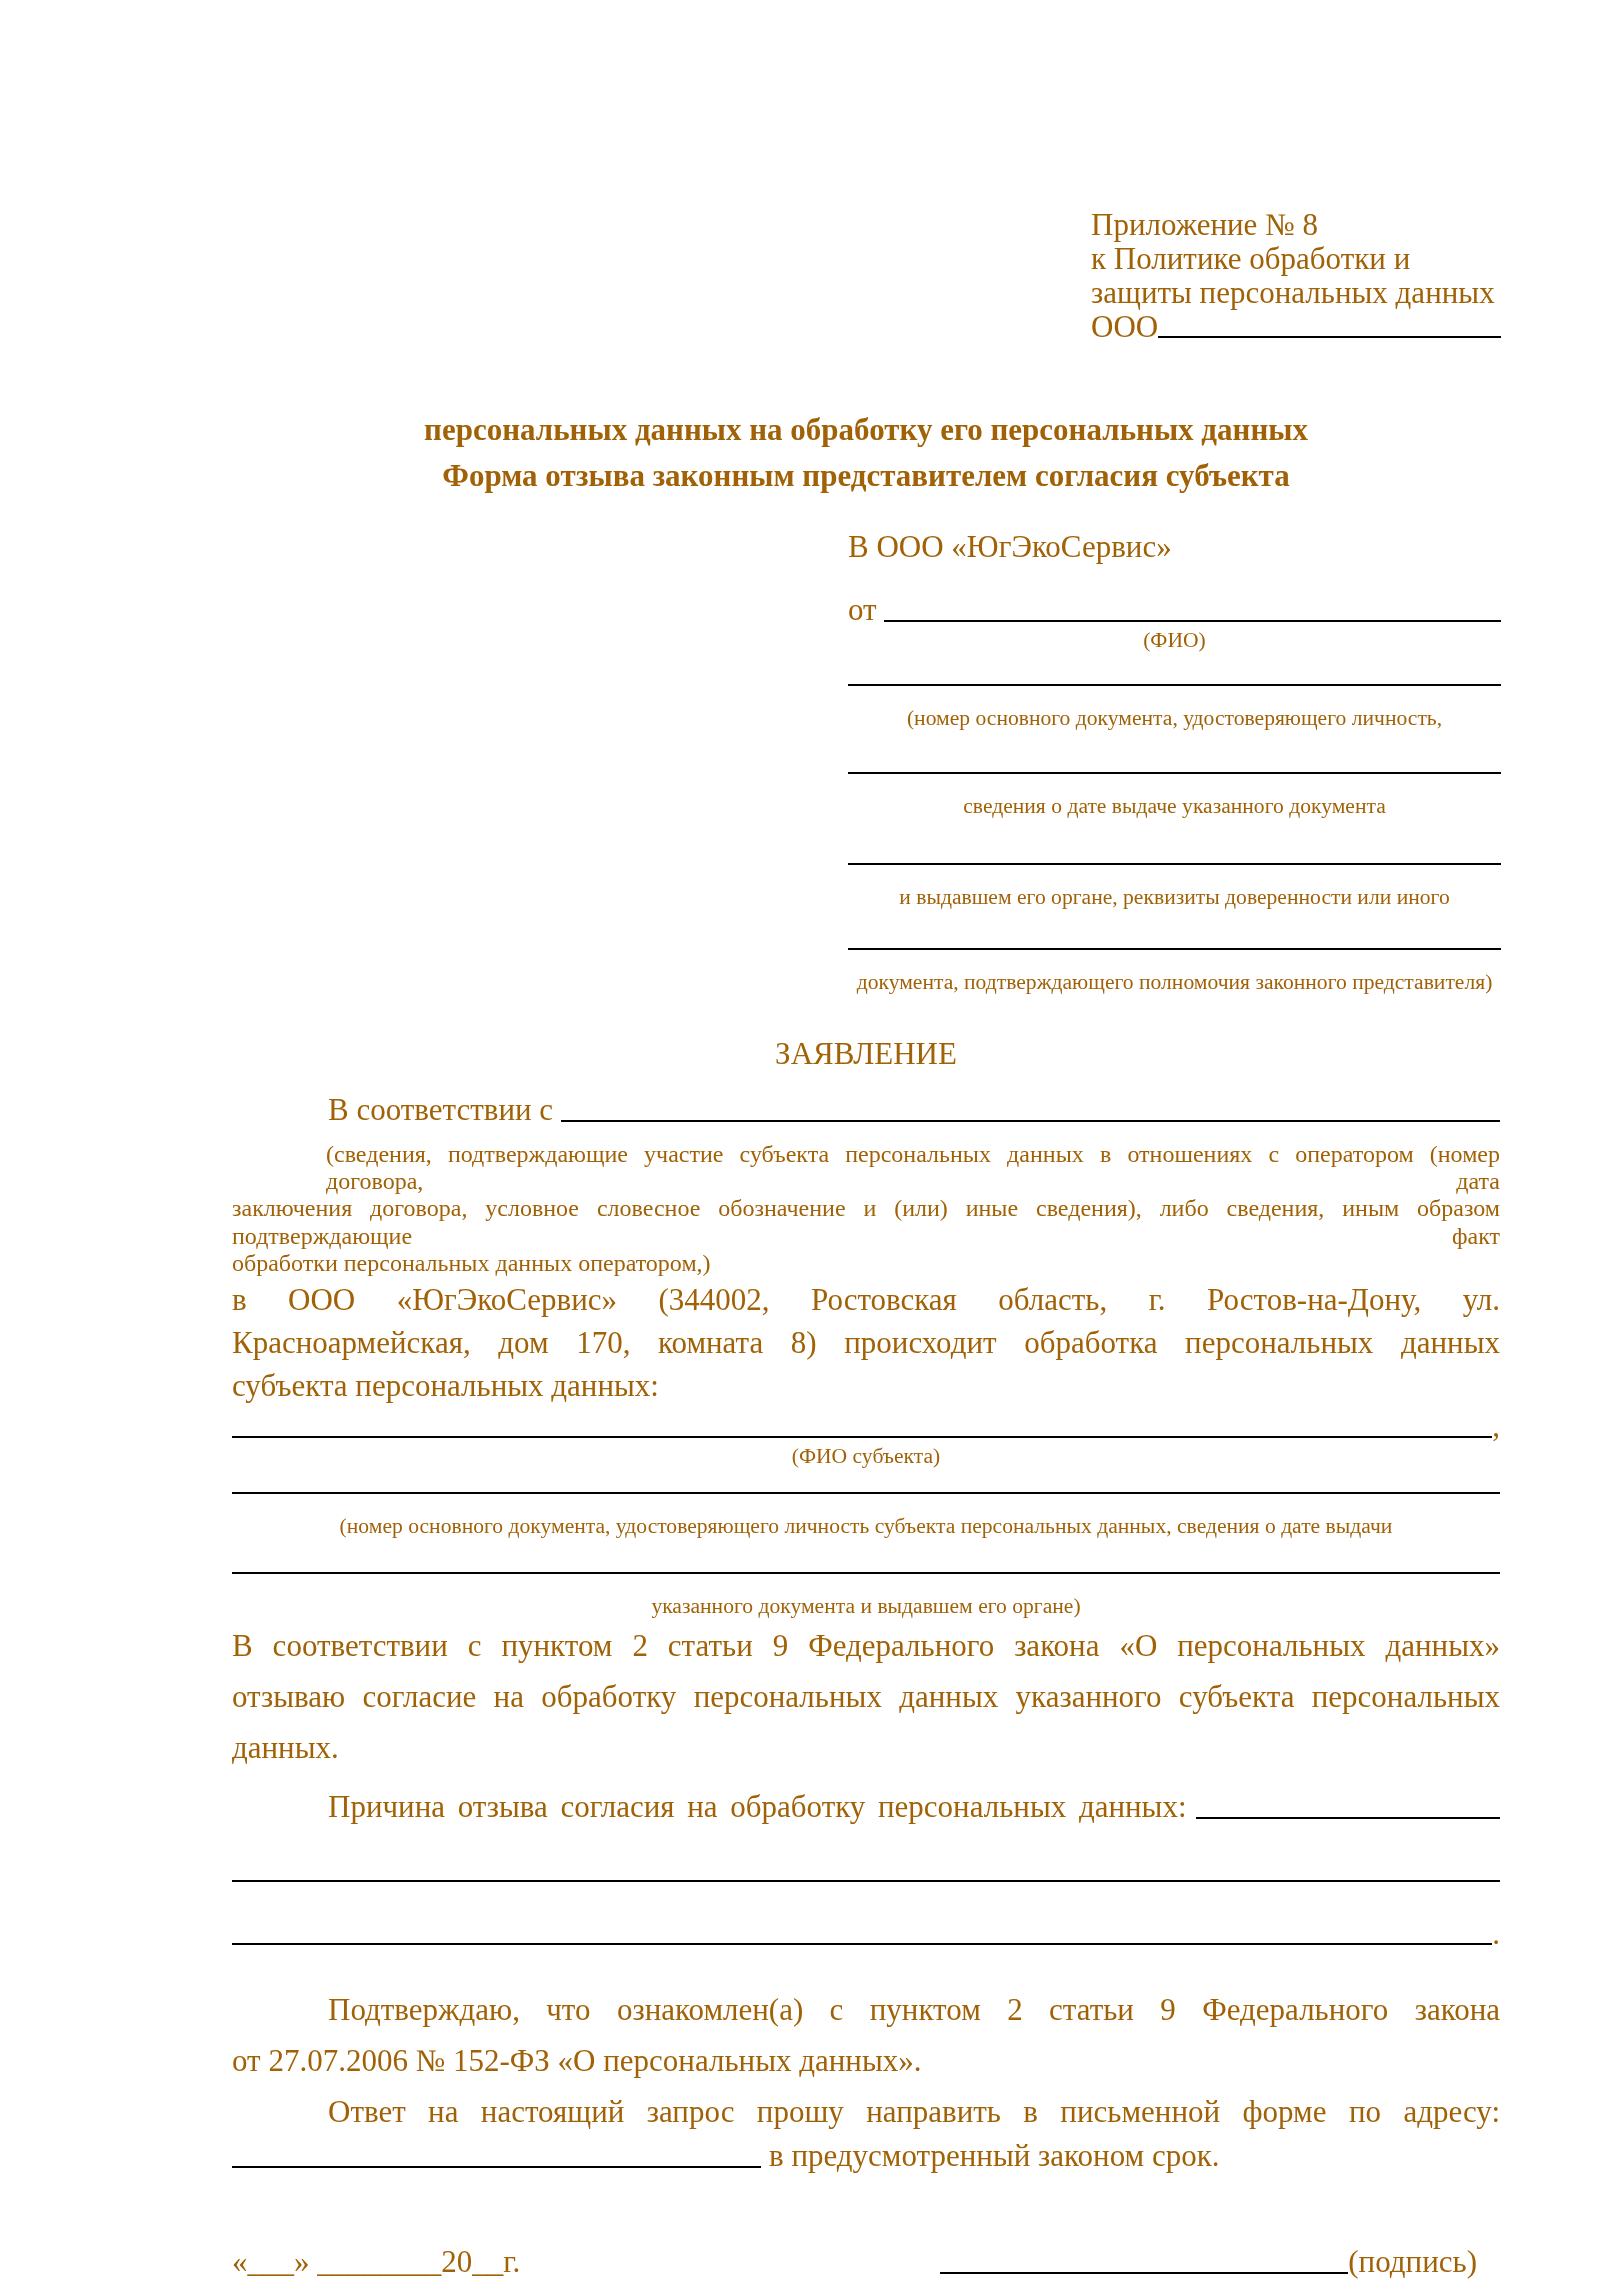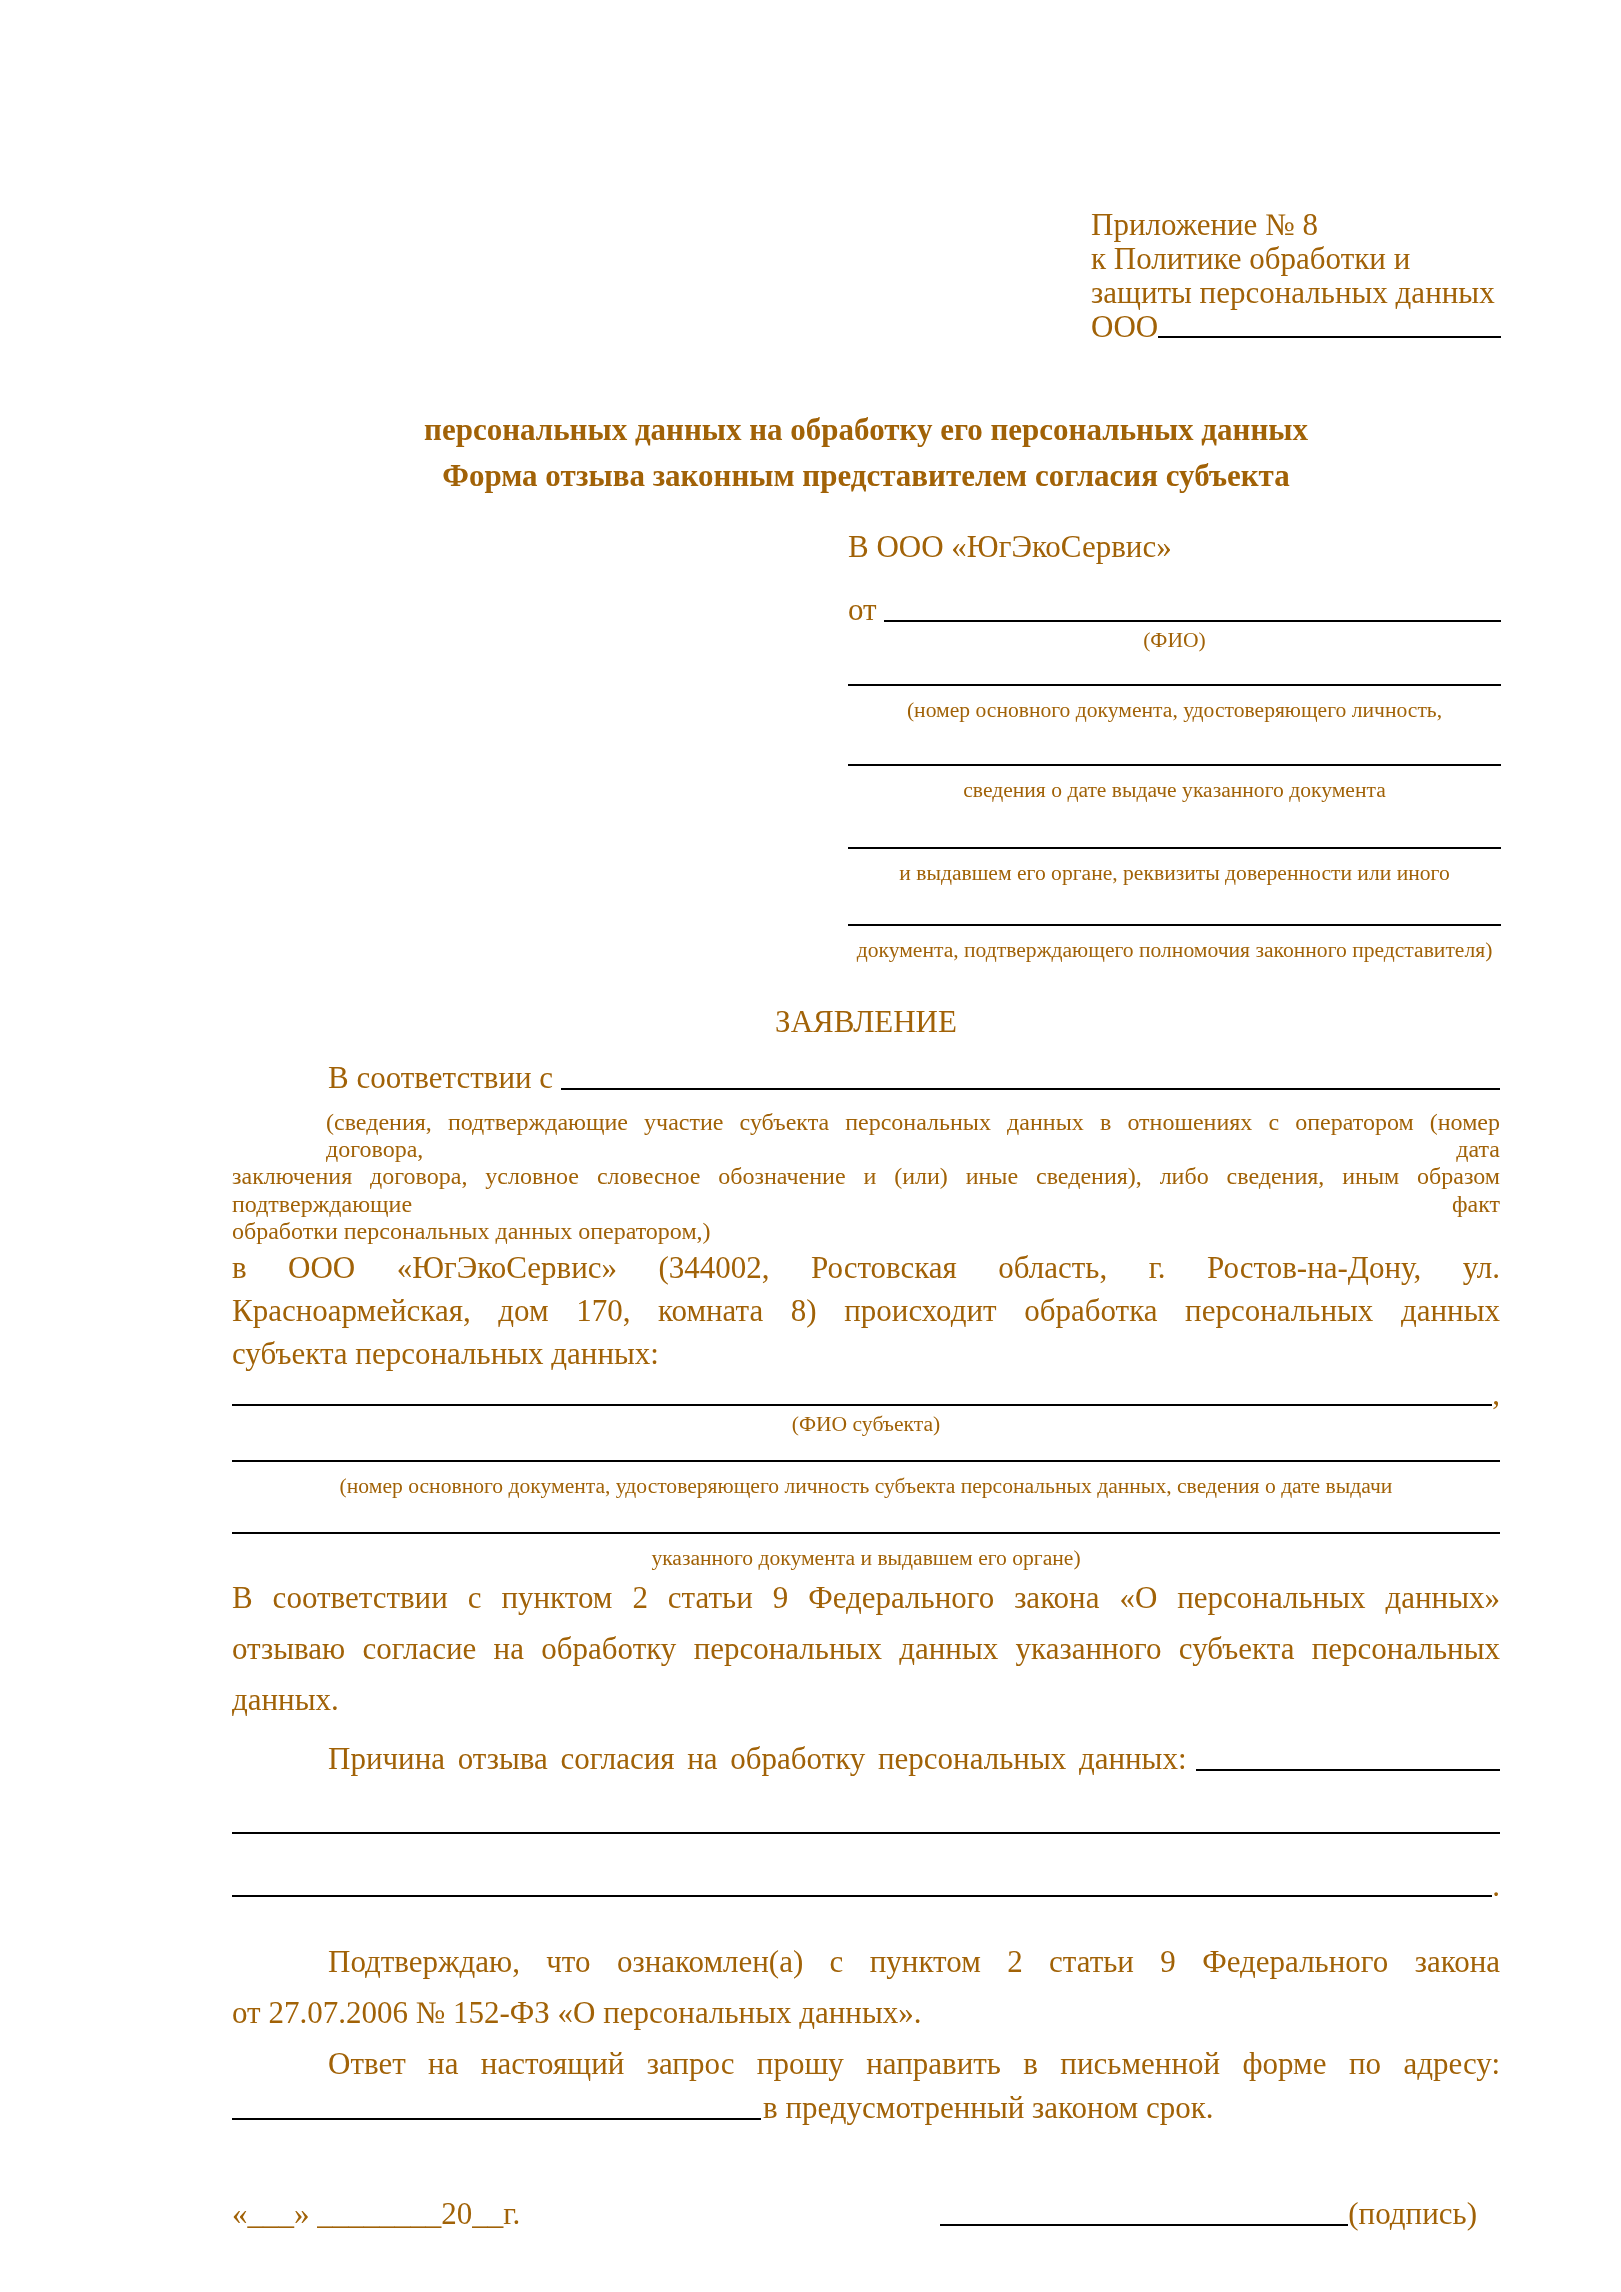--- a/index.html
+++ b/index.html
@@ -49,21 +49,21 @@
     border-bottom: 2px solid #000;
     margin-bottom: 5.9px;
   }
   .hline  { height: 0; border-top: 2px solid #000; }
   .hline3 { height: 0; border-top: 2.9px solid #000; }
 
   .field-line   { margin-top: 40px; }
   .field-line-1 { margin-top: 31px; }
   .field-line-3 { margin-top: 44px; }
   .field-line-4 { margin-top: 37px; }
-  .field-cap { margin-top: 12px; }
+  .field-cap { margin-top: 20px; }
 
   .statement-heading {
     margin-top: 39px;
     text-align: center;
     font-size: 31px;
     line-height: 39px;
   }
 
   .intro-row { margin-top: 17.6px; display: flex; font-size: 31px; line-height: 37px; }
   .indent { flex: 0 0 96px; }
@@ -202,21 +202,21 @@
     <div class="jline pad-indent">Подтверждаю, что ознакомлен(а) с пунктом 2 статьи 9 Федерального закона</div>
     <div>от 27.07.2006 № 152-ФЗ «О персональных данных».</div>
   </div>
 
   <div class="wide-par">
     <div class="jline pad-indent">Ответ на настоящий запрос прошу направить в письменной форме по адресу:</div>
   </div>
 
   <div class="reply2-row">
     <span class="fill reply-fill"></span>
-    <span style="margin-left:2px">в предусмотренный законом срок.</span>
+    <span style="margin-left:8px">в предусмотренный законом срок.</span>
   </div>
 
   <div class="footer-row">
     <span>«___» ________20__г.</span>
     <span class="sig-group">
       <span class="fill sig-fill"></span>
       <span>(подпись)</span>
     </span>
   </div>
 

